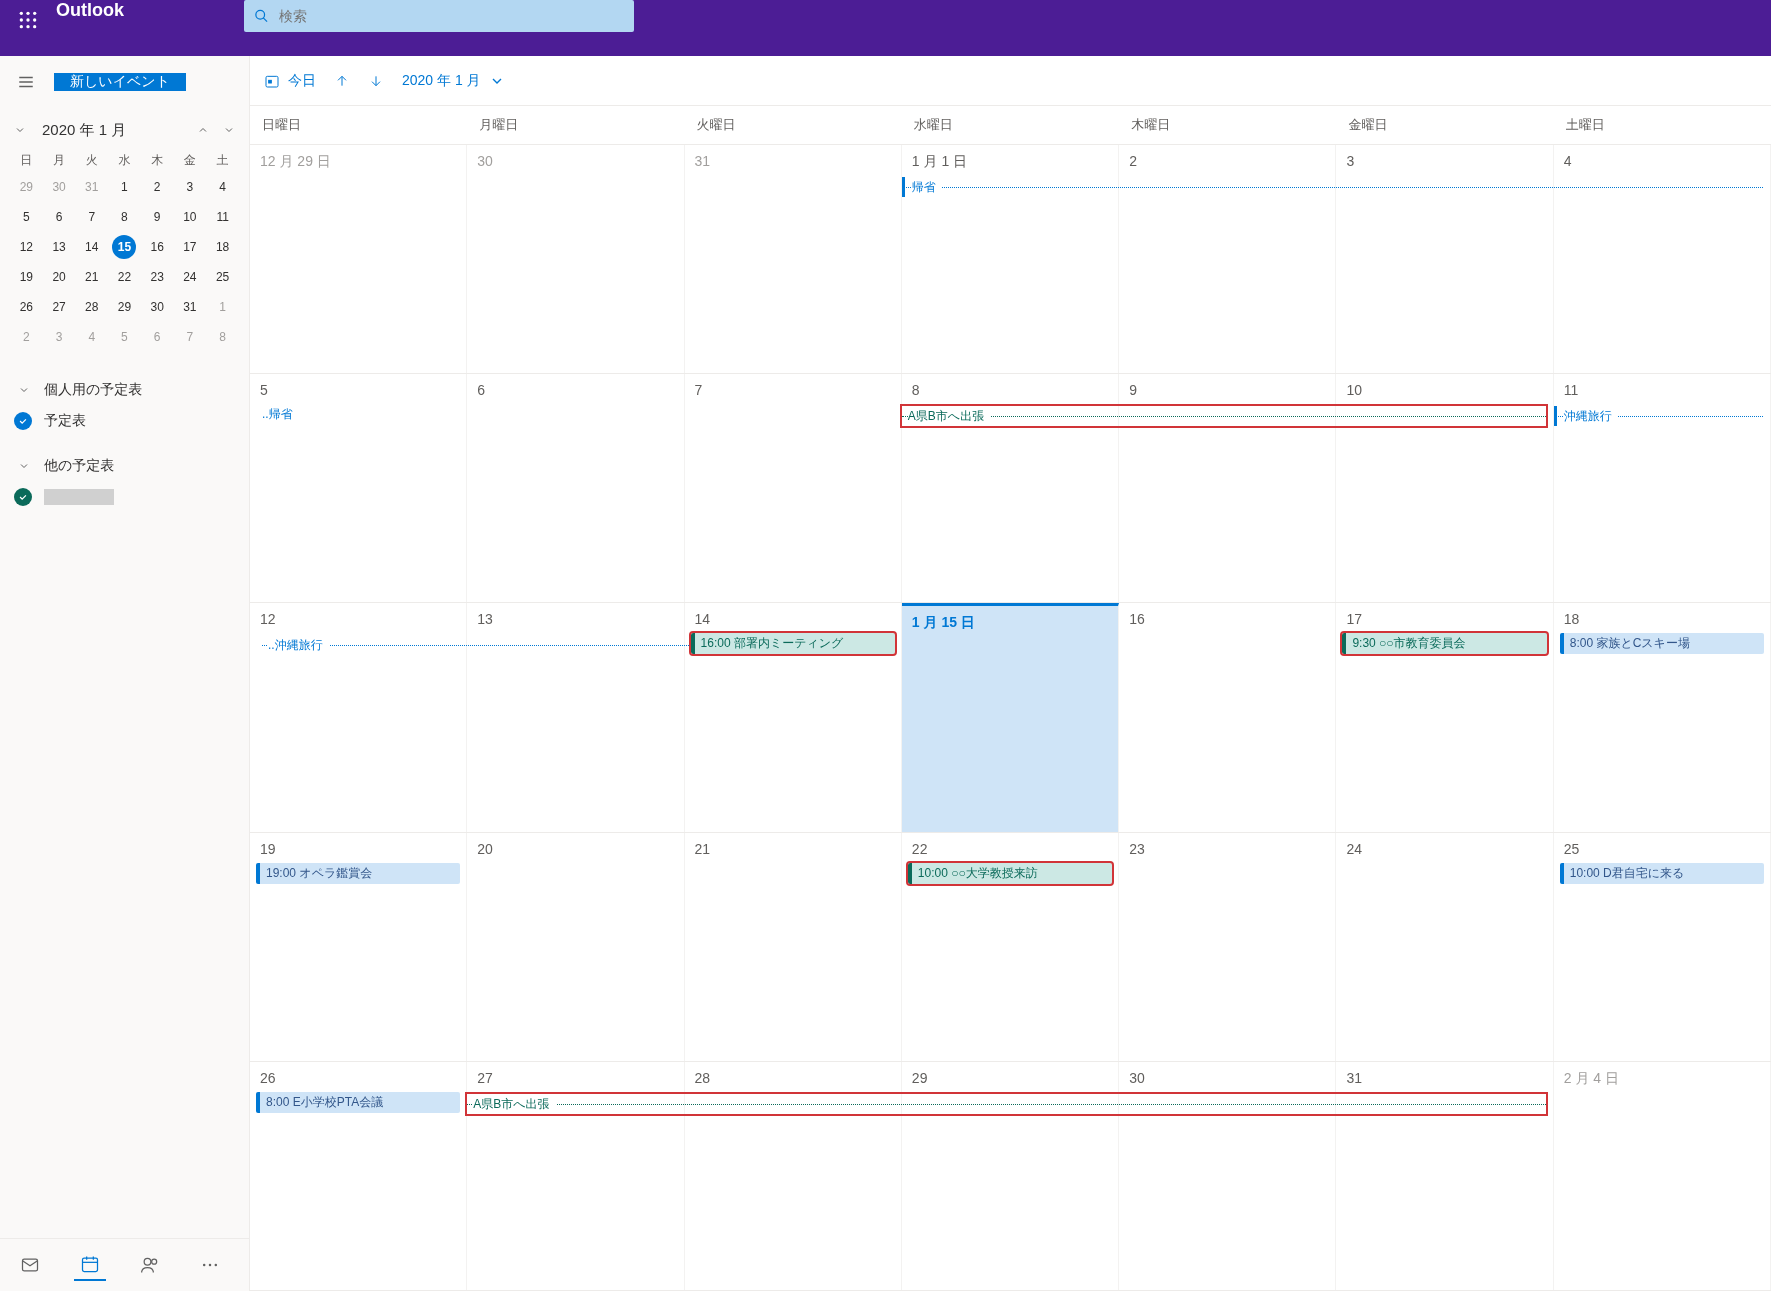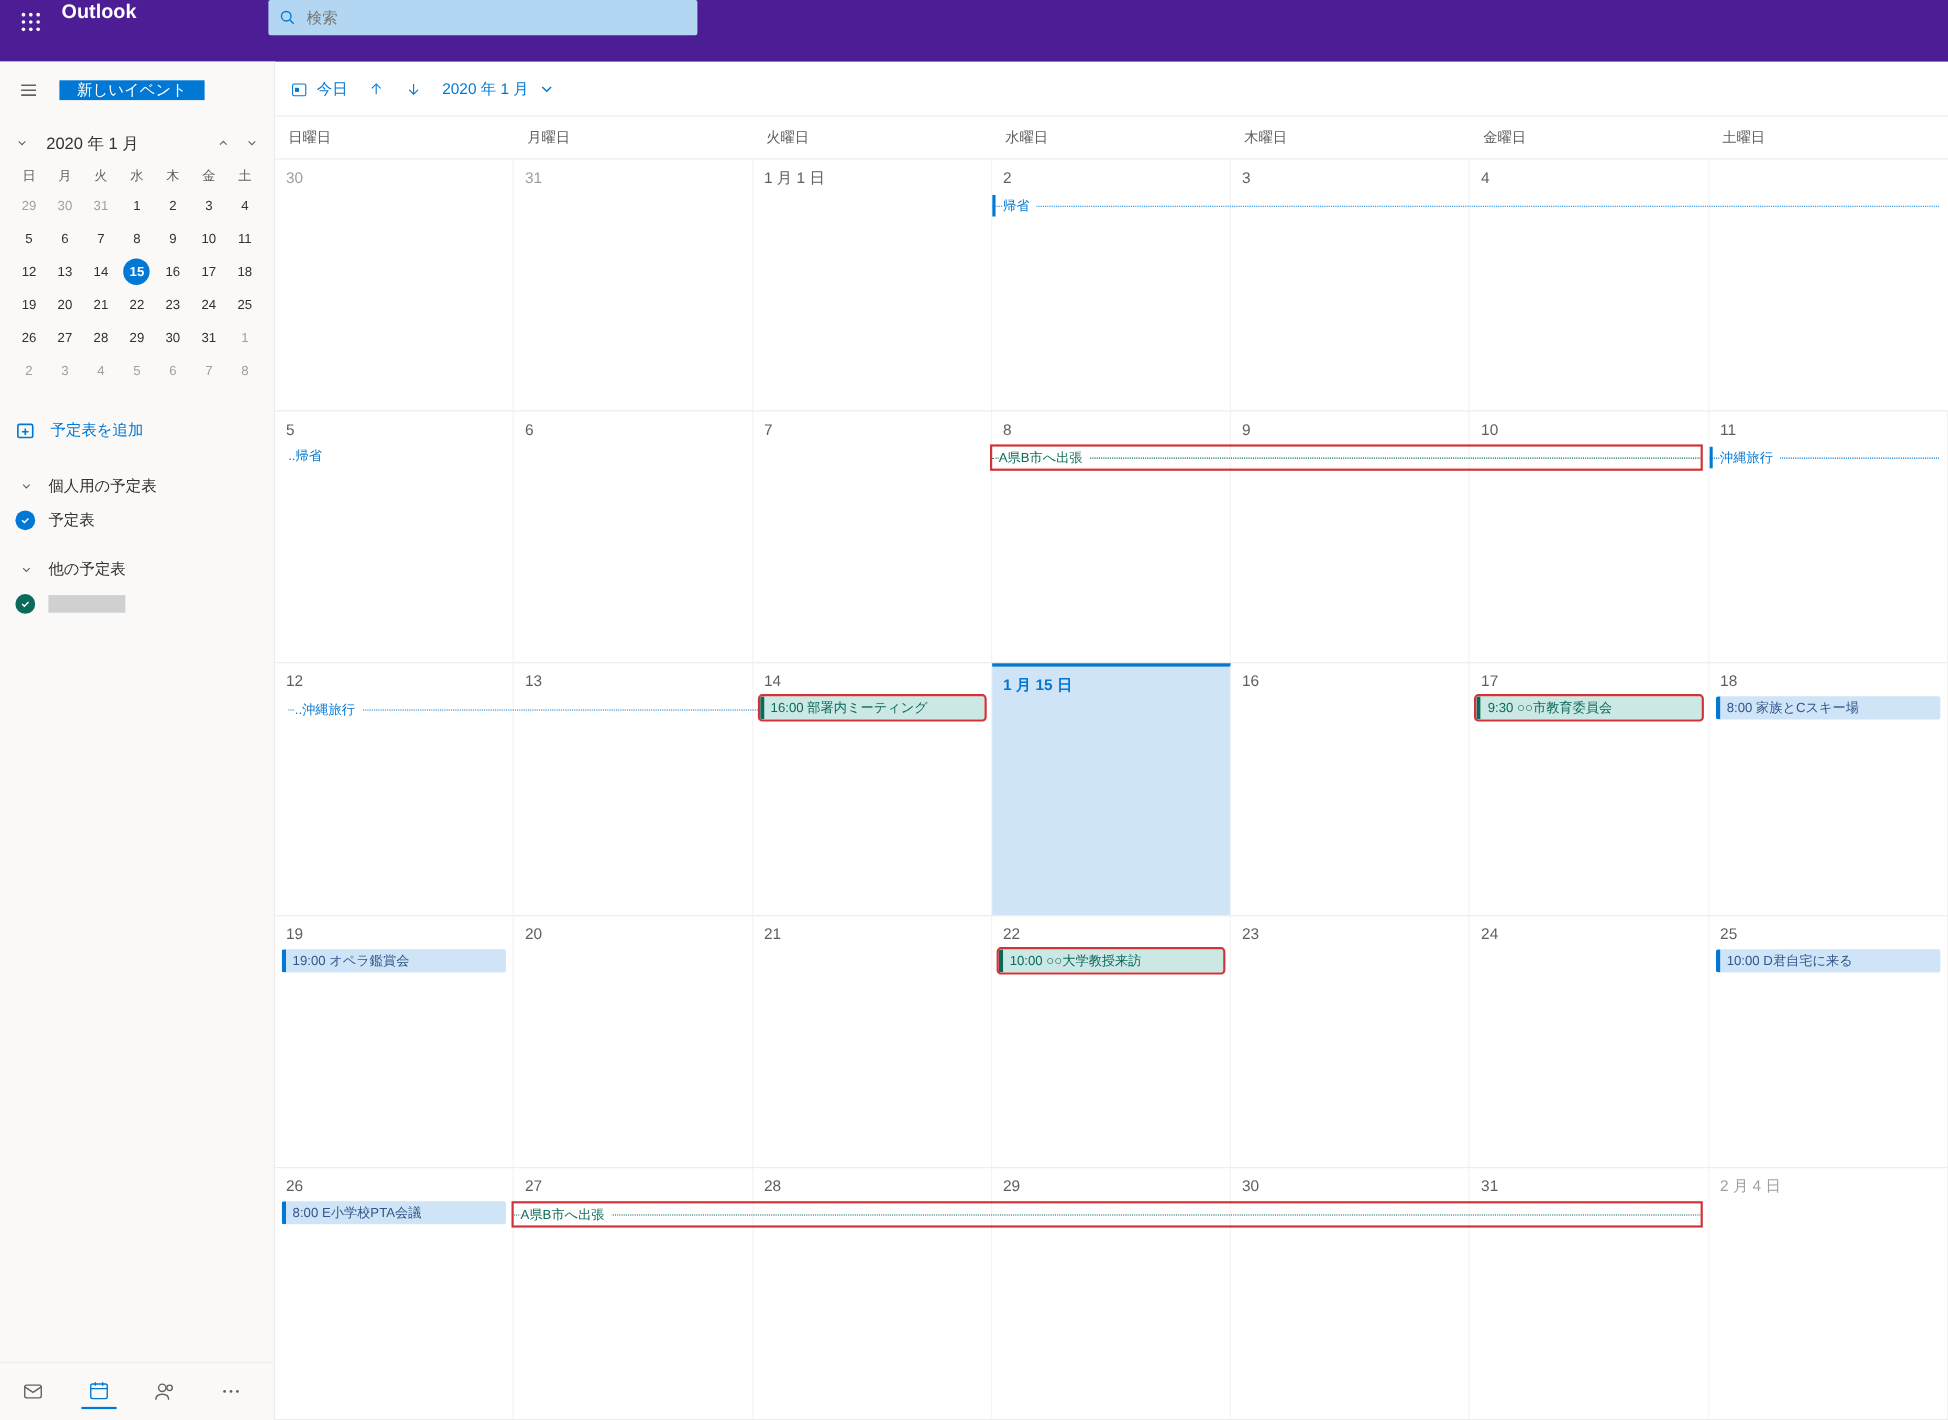--- a/index.html
+++ b/index.html
@@ -225,28 +225,20 @@
               <td class="out">4</td>
               <td class="out">5</td>
               <td class="out">6</td>
               <td class="out">7</td>
               <td class="out">8</td>
             </tr>
           </tbody>
       </table>
     </div>
 
-    <div class="addcal">
-      <svg viewBox="0 0 24 24" fill="none" stroke="currentColor" stroke-width="2">
-          <rect x="3" y="5" width="18" height="16" rx="2"></rect>
-          <line x1="12" y1="10" x2="12" y2="18"></line>
-          <line x1="8" y1="14" x2="16" y2="14"></line>
-        </svg>
-      <span>予定表を追加</span>
-    </div>
 
     <div class="section">
       <div class="section-head">
         <div class="chev">
             <svg viewBox="0 0 24 24" fill="none" stroke="currentColor" stroke-width="2">
               <polyline points="6 9 12 15 18 9"></polyline>
             </svg>
           </div>
         <span>個人用の予定表</span>
       </div>
@@ -347,20 +339,23 @@
           <div>月曜日</div>
           <div>火曜日</div>
           <div>水曜日</div>
           <div>木曜日</div>
           <div>金曜日</div>
           <div>土曜日</div>
         </div>
       <div class="weeks" id="weeks">
           <div class="week">
             <div class="daycell out">
+              <div class="daynum">12 月 29 日</div>
+            </div>
+            <div class="daycell out">
               <div class="daynum">30</div>
             </div>
             <div class="daycell out">
               <div class="daynum">31</div>
             </div>
             <div class="daycell">
               <div class="daynum">1 月 1 日</div>
             </div>
             <div class="daycell">
               <div class="daynum">2</div>

